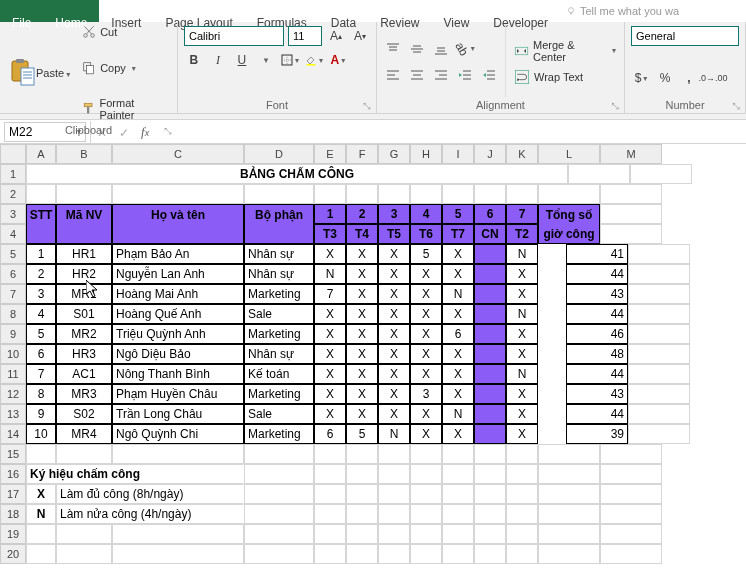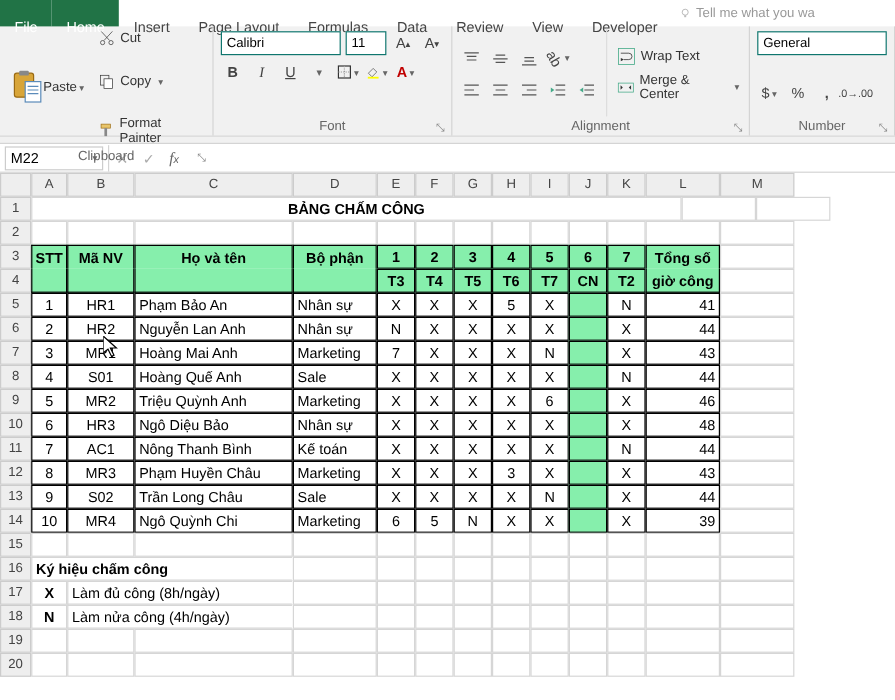--- a/index.html
+++ b/index.html
@@ -52,24 +52,24 @@
   .colhead { height:20px; }
   .gridrows { display:flex; flex-direction:column;}
   .r { display:flex; height:20px;}
   .c { border:0.5px solid #d6d6d6; height:20px; overflow:hidden; white-space:nowrap; font-size:12px; padding:1px 3px; display:flex; align-items:center;}
   
   .wA{width:30px;} .wB{width:56px;} .wC{width:132px;} .wD{width:70px;}
   .wE{width:32px;} .wF{width:32px;} .wG{width:32px;} .wH{width:32px;} .wI{width:32px;} .wJ{width:32px;} .wK{width:32px;}
   .wL{width:62px;} .wM{width:62px;}
 
   .cell-title { font-weight:bold; justify-content:center; }
-  .yellow { background:#86efac; }
+  .yellow { background:#8b5cf6; }
   .hdr { font-weight:bold; text-align:center; justify-content:center; }
   .ctr { justify-content:center; text-align:center;}
-  .right { justify-content:flex-end; }
+  .right { justify-content:flex-end;margin-left:28px; }
   .bthick { border:1px solid #000 !important; }
   .bold { font-weight:bold; }
 
   
   .cursor { position:absolute; left:86px; top:280px; pointer-events:none;}
 </style>
 </head>
 <body>
 
 <div class="menu">
@@ -232,35 +232,35 @@
               <svg width="14" height="14">
                 <line x1="5" y1="3" x2="13" y2="3" stroke="#555"></line>
                 <line x1="5" y1="7" x2="13" y2="7" stroke="#555"></line>
                 <line x1="5" y1="11" x2="13" y2="11" stroke="#555"></line>
                 <polygon points="1,7 4,5 4,9" fill="#4a8"></polygon>
               </svg>
             </span>
         </div>
       </div>
       <div class="btn-col" style="gap:4px; padding-top:2px; border-left:1px solid #ddd; padding-left:6px;">
+        <div class="mini drop">
+          <svg width="16" height="16" viewBox="0 0 24 24">
+              <rect x="2" y="6" width="20" height="12" fill="none" stroke="#4a8"></rect>
+              <polygon points="8,12 5,9 5,15" fill="#333"></polygon>
+              <polygon points="16,12 19,9 19,15" fill="#333"></polygon>
+            </svg>
+          <span>Merge &amp; Center</span>
+        </div>
         <div class="mini">
           <svg width="16" height="16" viewBox="0 0 24 24">
               <rect x="2" y="2" width="20" height="20" fill="none" stroke="#4a8"></rect>
               <path d="M5 8 h10 a4 4 0 0 1 0 8 h-6" fill="none" stroke="#333"></path>
               <polygon points="9,16 5,14 5,18" fill="#333"></polygon>
             </svg>
           <span>Wrap Text</span>
-        </div>
-        <div class="mini drop">
-          <svg width="16" height="16" viewBox="0 0 24 24">
-              <rect x="2" y="6" width="20" height="12" fill="none" stroke="#4a8"></rect>
-              <polygon points="8,12 5,9 5,15" fill="#333"></polygon>
-              <polygon points="16,12 19,9 19,15" fill="#333"></polygon>
-            </svg>
-          <span>Merge &amp; Center</span>
         </div>
       </div>
     </div>
     <div class="group-label"><span>Alignment</span><span class="corner">⤡</span></div>
   </div>
 
   <div class="group">
     <div class="group-body" style="flex-direction:column; gap:22px; padding-top:2px;">
       <div class="row">
           <input class="numbox" value="General" style="">

